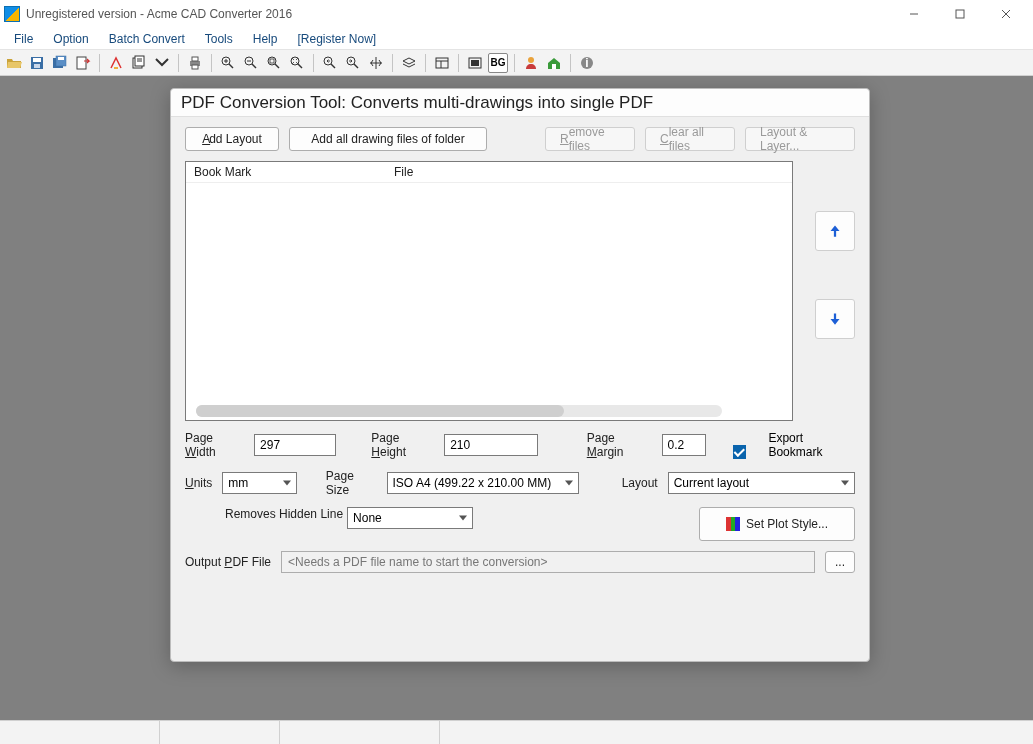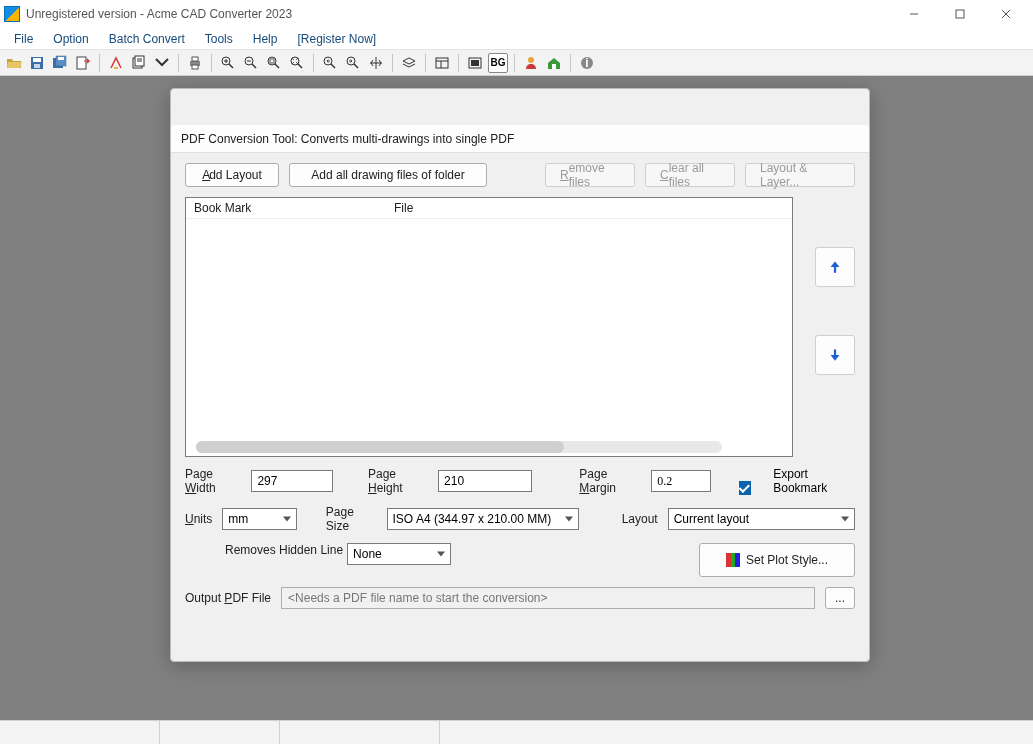--- a/index.html
+++ b/index.html
@@ -30,21 +30,21 @@
 
 .statusbar { height:24px; background:#f3f3f3; border-top:1px solid #d0d0d0; display:flex; }
 .statusbar .seg { border-right:1px solid #d0d0d0; height:100%; }
 .statusbar .seg:nth-child(1){width:160px;}
 .statusbar .seg:nth-child(2){width:120px;}
 .statusbar .seg:nth-child(3){width:160px;}
 .statusbar .seg:nth-child(4){flex:1;border-right:none;}
 
 
 .dialog { position:absolute; left:170px; top:12px; width:700px; height:574px; background:#f0f0f0; border:1px solid #bcbcbc; border-radius:4px; box-shadow:0 4px 20px rgba(0,0,0,.25); }
-.dialog .dlg-title { height:28px; display:flex; align-items:center; padding:0 10px; background:#fdfdfd; border-bottom:1px solid #e0e0e0; border-radius:4px 4px 0 0; font-size:12px; color:#222;margin-top:36px; }
+.dialog .dlg-title { height:28px; display:flex; align-items:center; padding:0 10px; background:#fdfdfd; border-bottom:1px solid #e0e0e0; border-radius:4px 4px 0 0; font-size:17px; color:#222; }
 .dialog .dlg-body { padding:10px 14px 14px 14px; }
 
 .row { display:flex; align-items:center; gap:10px; margin-bottom:10px; }
 
 .btn { height:24px; padding:0 14px; background:#fdfdfd; border:1px solid #adadad; border-radius:3px; display:inline-flex; align-items:center; justify-content:center; cursor:default; color:#222;}
 .btn.disabled { color:#9a9a9a; border-color:#cfcfcf; background:#f7f7f7; cursor:default; }
 .btn.primary-focus { border:1px solid #0a64ad; box-shadow:0 0 0 1px #0a64ad; }
 
 .filelist { width:626px; height:260px; background:#fff; border:1px solid #7a7a7a; position:relative; }
 .filelist .cols { display:flex; border-bottom:1px solid #eee; }
@@ -73,21 +73,21 @@
 
 .smallsq { width:22px;height:22px; }
 
 u { text-decoration: underline; }
 </style>
 </head>
 <body>
 
 <div class="titlebar">
   <div class="app-icon"></div>
-  <div class="title-text">Unregistered version - Acme CAD Converter 2023</div>
+  <div class="title-text">Unregistered version - Acme CAD Converter 2016</div>
   <div class="win-btns">
     <div class="win-btn">
         <svg viewBox="0 0 10 10">
           <line x1="1" y1="5" x2="9" y2="5" stroke="#555" stroke-width="1"></line>
         </svg>
       </div>
     <div class="win-btn">
         <svg viewBox="0 0 10 10">
           <rect x="1" y="1" width="8" height="8" fill="none" stroke="#555" stroke-width="1"></rect>
         </svg>
@@ -307,50 +307,50 @@
       </div>
 
       <div class="row" style="margin-top:6px">
         <label class="lbl">Page <u>W</u>idth</label>
         <input class="inp" style="width: 82px;" value="297">
         <div style="width:16px"></div>
         <label class="lbl">Page <u>H</u>eight</label>
         <input class="inp" style="width: 94px;" value="210">
         <div style="width:30px"></div>
         <label class="lbl">Page <u>M</u>argin</label>
-        <input class="inp" style="width: 60px; font-family: Liberation Serif, serif;" value="0.2">
+        <input class="inp" style="width: 44px;" value="0.2">
         <div style="width:8px"></div>
         <span class="chkwrap">
             <span class="chk checked"></span>
             <span>Export Bookmark</span>
           </span>
       </div>
 
       <div class="row">
         <label class="lbl"><u>U</u>nits</label>
         <div class="sel" style="width:78px">
             <span>mm</span>
           </div>
         <div style="width:10px"></div>
         <label class="lbl">Page Size</label>
         <div class="sel" style="width:206px">
-            <span>ISO A4 (344.97 x 210.00 MM)</span>
+            <span>ISO A4 (499.22 x 210.00 MM)</span>
           </div>
         <div style="width:24px"></div>
         <label class="lbl">Layout</label>
         <div class="sel" style="width:200px">
             <span>Current layout</span>
           </div>
       </div>
 
       <div class="row" style="align-items:flex-start;margin-top:8px">
         <div style="width:30px"></div>
         <div style="display:flex;flex-direction:row;gap:4px">
           <label class="lbl">Removes Hidden Line</label>
-          <div class="sel" style="width:104px">
+          <div class="sel" style="width:126px">
               <span>None</span>
             </div>
         </div>
         <div style="flex:1"></div>
         <div class="btn" style="height:34px;width:156px">
             <span class="plotstyle-ico"></span>
             <span>Set Plot Style...</span>
           </div>
       </div>
 

